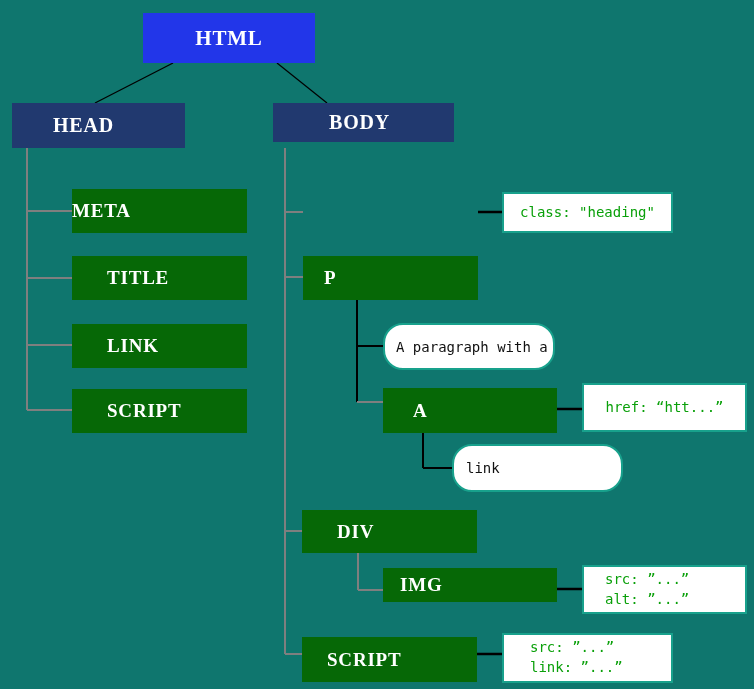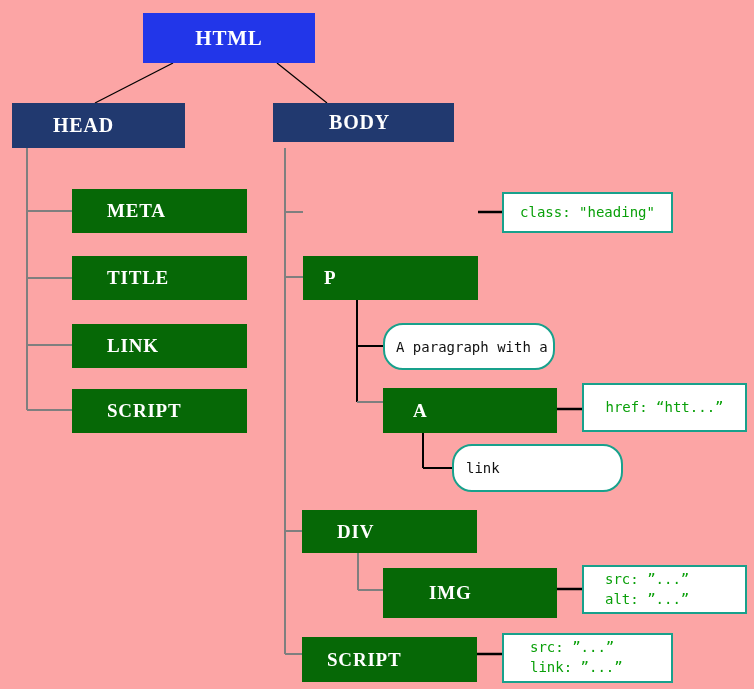--- a/index.html
+++ b/index.html
@@ -1,20 +1,20 @@
 <!DOCTYPE html>
 <html><head>
 <meta charset="utf-8">
 <style>
   html, body { margin: 0; padding: 0; background: #ffffff; }
   .canvas {
     position: relative;
     width: 754px;
     height: 689px;
-    background: #fca5a5;
+    background: #0f766e;
     overflow: hidden;
     font-family: "Liberation Serif", serif;
   }
   .connectors {
     position: absolute;
     left: 0; top: 0;
     width: 754px; height: 689px;
     pointer-events: none;
   }
   .node {
@@ -88,21 +88,21 @@
     <span>HTML</span>
   </div>
 
   <div class="node branch" style="left:12px;top:103px;width:173px;height:45px;padding-left:41px;">
     <span>HEAD</span>
   </div>
   <div class="node branch" style="left:273px;top:103px;width:181px;height:39px;padding-left:56px;">
     <span>BODY</span>
   </div>
 
-  <div class="node elem" style="left:72px;top:189px;width:175px;height:44px;padding-left:35px;">
+  <div class="node elem" style="left:72px;top:189px;width:175px;height:44px;">
     <span>META</span>
   </div>
   <div class="node elem" style="left:72px;top:256px;width:175px;height:44px;padding-left:35px;">
     <span>TITLE</span>
   </div>
   <div class="node elem" style="left:72px;top:324px;width:175px;height:44px;padding-left:35px;">
     <span>LINK</span>
   </div>
   <div class="node elem" style="left:72px;top:389px;width:175px;height:44px;padding-left:35px;">
     <span>SCRIPT</span>
@@ -118,21 +118,21 @@
   <div class="node elem" style="left:383px;top:388px;width:174px;height:45px;padding-left:30px;">
     <span>A</span>
   </div>
   <div class="textbox" style="left:452px;top:444px;width:171px;height:48px;padding-left:12px;">
     <span>link</span>
   </div>
 
   <div class="node elem" style="left:302px;top:510px;width:175px;height:43px;padding-left:35px;">
     <span>DIV</span>
   </div>
-  <div class="node elem" style="left:383px;top:568px;width:174px;height:50px;padding-left:46px;">
+  <div class="node elem" style="left:383px;top:568px;width:174px;height:34px;padding-left:17px;">
     <span>IMG</span>
   </div>
 
   <div class="node elem" style="left:302px;top:637px;width:175px;height:45px;padding-left:25px;">
     <span>SCRIPT</span>
   </div>
 
   <div class="attrbox centered" style="left:502px;top:192px;width:171px;height:41px;">
     <span>class: "heading"</span>
   </div>

